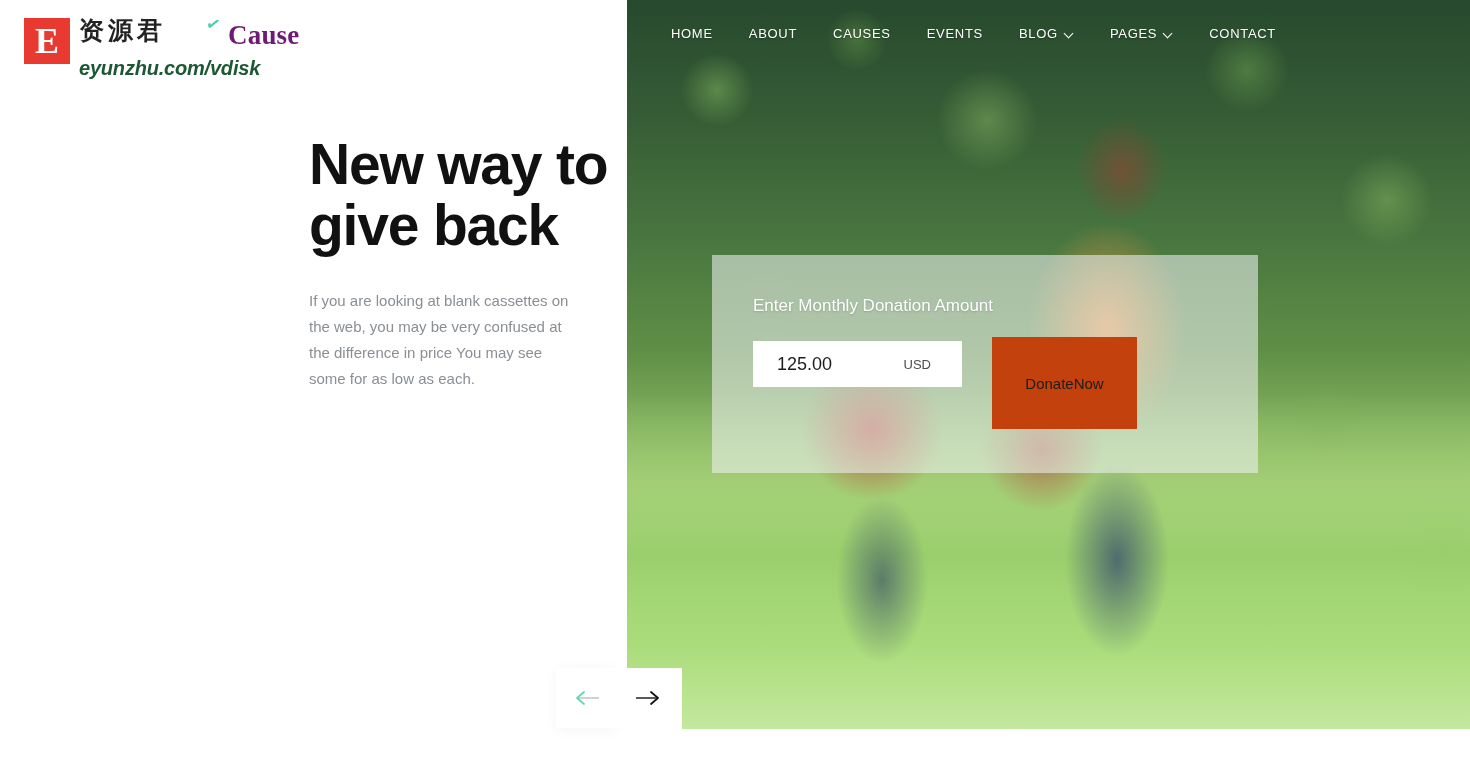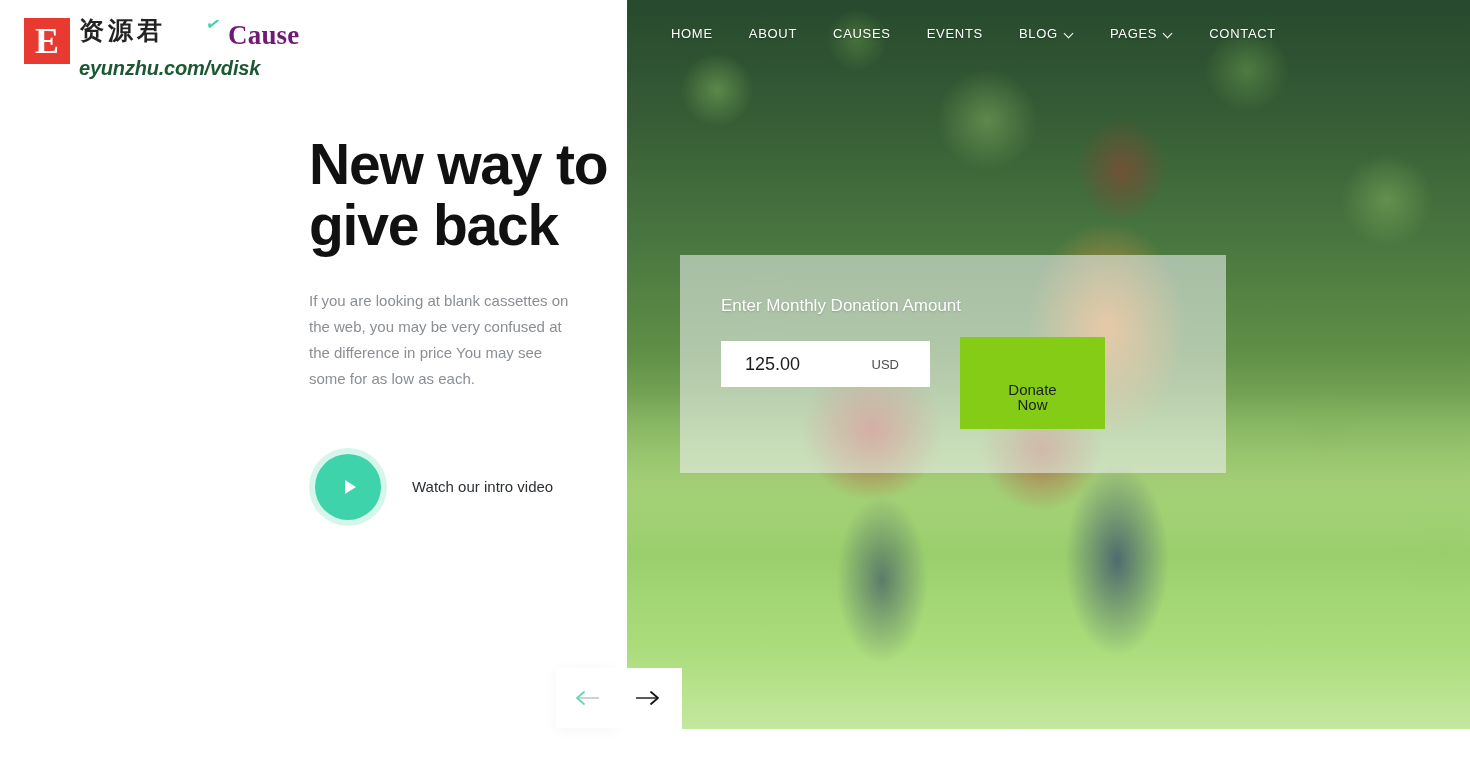--- a/index.html
+++ b/index.html
@@ -266,21 +266,21 @@
   }
 
   .video-label {
     font-size: 15px;
     color: #2c3033;
   }
 
   
   .donation-panel {
     position: absolute;
-    left: 680px;
+    left: 712px;
     top: 255px;
     width: 546px;
     height: 218px;
     background: rgba(236,239,240,0.58);
     z-index: 25;
   }
 
   .donation-title {
     position: absolute;
     left: 41px;
@@ -312,26 +312,26 @@
     font-size: 13px;
     color: #4b4b4b;
   }
 
   .donate-btn {
     position: absolute;
     left: 280px;
     top: 82px;
     width: 145px;
     height: 92px;
-    background: #84cc16;
+    background: #c2410c;
     border: none;
     display: flex;
-    flex-direction: column;
-    align-items: center;
-    justify-content: flex-end;
+    flex-direction: row;
+    align-items: center;
+    justify-content: center;
     padding: 17px 0;
     cursor: pointer;
     font-family: "Liberation Sans", sans-serif;
   }
   .donate-btn span {
     font-size: 15px;
     color: #1d1d1d;
     line-height: 1;
   }
 
@@ -424,29 +424,20 @@
     <div class="brand-name">Cause</div>
 
   </div>
 
   <div class="left-content">
 
     <h1 class="headline">New way to give back</h1>
 
     <p class="lede">If you are looking at blank cassettes on the web, you may be very confused at the difference in price You may see some for as low as each.</p>
 
-    <div class="video-row">
-      <span class="play-btn">
-        <span class="play-ring"></span>
-        <span class="play-core">
-          <span class="play-tri"></span>
-        </span>
-      </span>
-      <span class="video-label">Watch our intro video</span>
-    </div>
 
   </div>
 
   <div class="donation-panel">
 
     <div class="donation-title">Enter Monthly Donation Amount</div>
 
     <div class="amount-field">
       <span class="amount-value" placeholder="0.00">125.00</span>
       <span class="amount-currency">USD</span>

